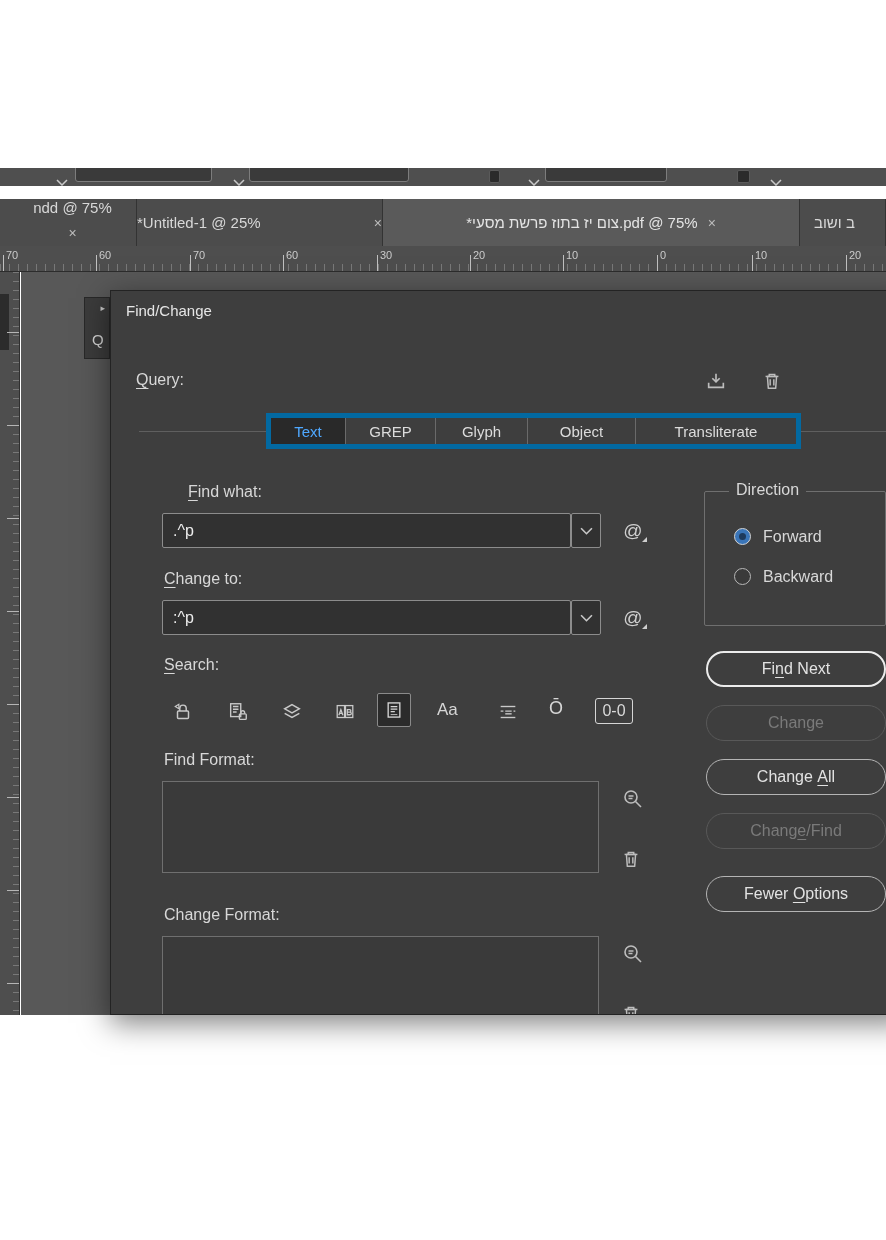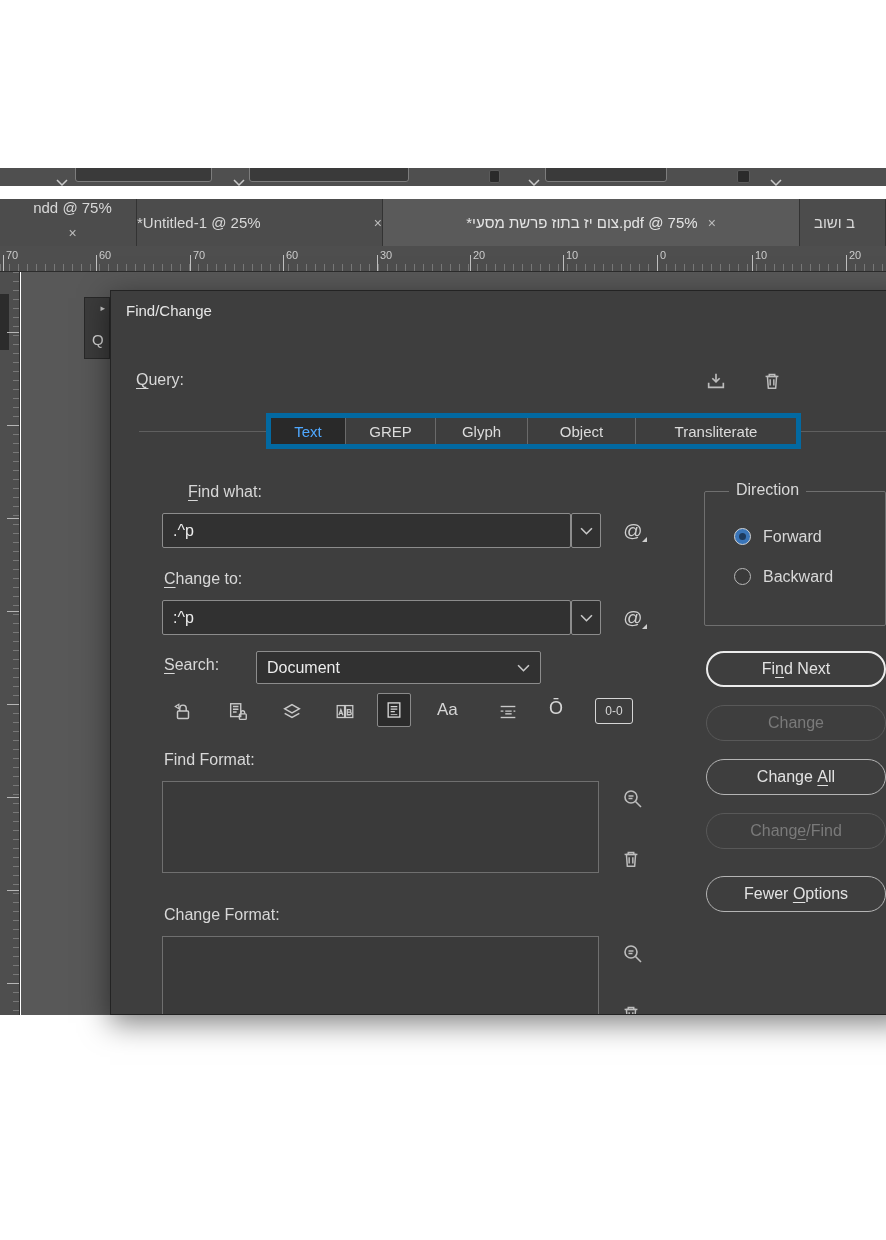--- a/index.html
+++ b/index.html
@@ -55,21 +55,21 @@
   .dtabs { position:absolute; left:155px; top:122px; height:36px; display:flex; background:#3e3e3e; border:5px solid #0369a1; }
   .dtab { height:100%; display:flex; align-items:center; justify-content:center; font-size:15px; color:#dcdcdc;
           border-right:1px solid #6a6a6a; }
   .dtab:last-child { border-right:none; }
   .dtab.active { background:#292929; color:#4fa8ff; }
   .groupline { position:absolute; height:1px; background:#5f5f5f; }
 
   .icon-btn { position:absolute; display:flex; align-items:center; justify-content:center; }
   .txticon { position:absolute; color:#d6d6d6; font-size:17px; }
   .pressed { background:#2b2b2b; border:1px solid #8a8a8a; border-radius:2px; }
-  .digitbox { border:1.5px solid #d5d5d5; border-radius:3px; color:#d9d9d9; font-size:12px;
+  .digitbox { border:1.5px solid #d5d5d5; border-radius:3px; color:#d9d9d9; font-size:16px;
               display:flex; align-items:center; justify-content:center; }
   .at { position:absolute; width:34px; height:28px; color:#cfcfcf; font-size:19px; display:flex; align-items:center; justify-content:center; }
   .at .tri { position:absolute; right:3px; bottom:3px; width:0; height:0; border-left:5px solid transparent; border-bottom:5px solid #cfcfcf; }
 
   .fmtbox { position:absolute; width:437px; background:#3a3a3a; border:1px solid #6f6f6f; }
 
   .dirbox { position:absolute; left:593px; top:200px; width:182px; height:135px; border:1px solid #6f6f6f; border-radius:2px; }
   .dirlabel { position:absolute; left:618px; top:190px; background:#3e3e3e; padding:0 7px; font-size:16px; color:#d8d8d8; }
   .radio { position:absolute; width:17px; height:17px; border-radius:50%; border:1px solid #b8b8b8; background:#3a3a3a; }
   .radio.sel { border-color:#d2d2d2; background:#3a75b8; }
@@ -232,28 +232,20 @@
         </svg>
     </div>
     <div class="at" style="left:505px;top:313px;">
       <span>@</span>
         <span class="tri"></span>
     </div>
 
     <div class="lbl" style="left:53px;top:365px;">
       <span class="mn">S</span><span>earch:</span>
     </div>
-    <div class="field" style="left:145px;top:360px;width:285px;height:33px;">
-      <span>Document</span>
-      <span class="chev-right">
-          <svg width="13" height="8" viewBox="0 0 12 7">
-            <polyline points="1,1 6,6 11,1" fill="none" stroke="#c9c9c9" stroke-width="1.5"></polyline>
-          </svg>
-        </span>
-    </div>
 
     <div class="icon-btn" style="left:57px;top:406px;width:30px;height:30px;">
       <svg width="22" height="22" viewBox="0 0 24 24">
           <g fill="none" stroke="#c9c9c9" stroke-width="1.6">
             <rect x="6" y="11" width="12" height="8" rx="1"></rect>
             <path d="M8.5 11V8a3.5 3.5 0 0 1 7 0v3"></path>
             <path d="M3.5 6l4-2.5v5z" stroke-width="1.2"></path>
           </g>
         </svg>
     </div>

